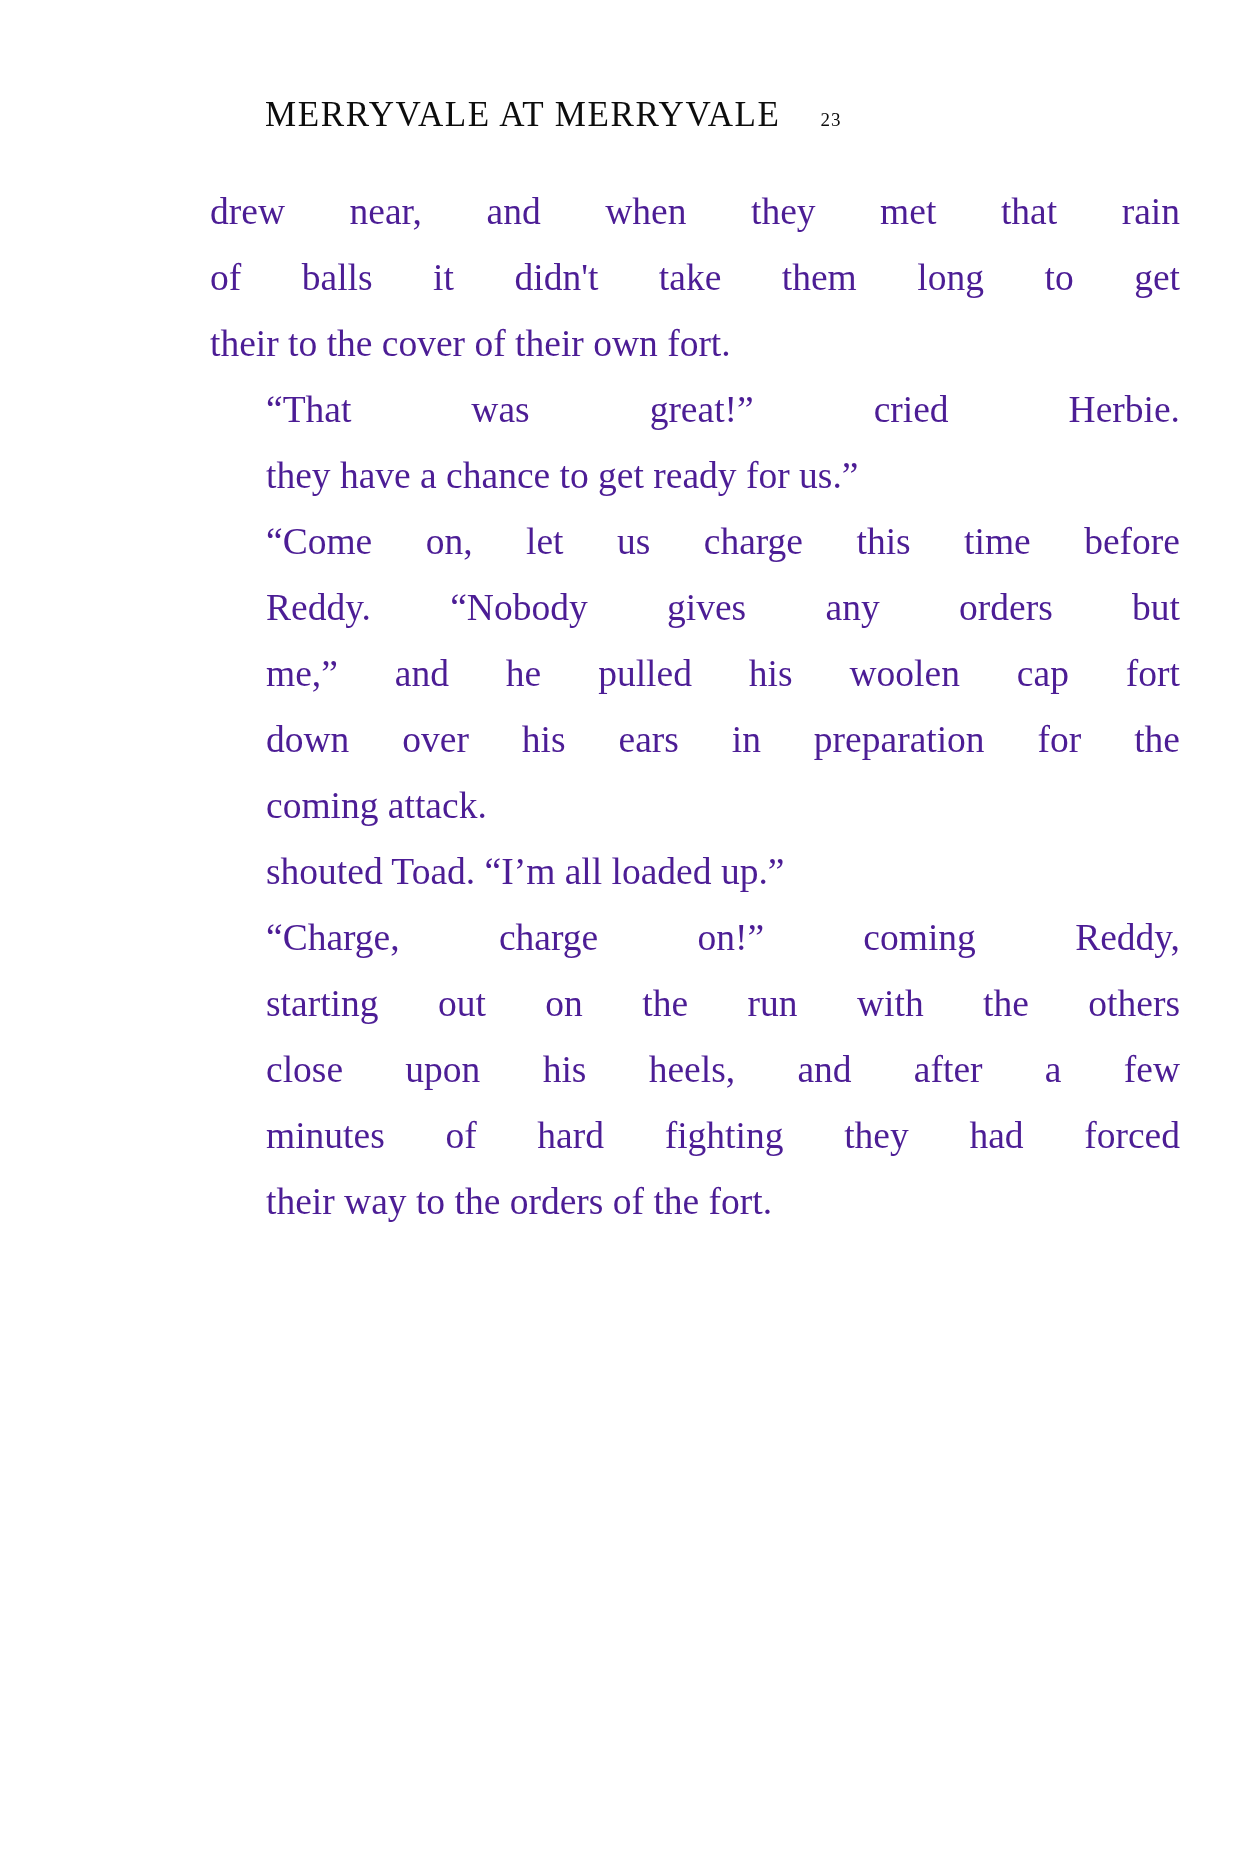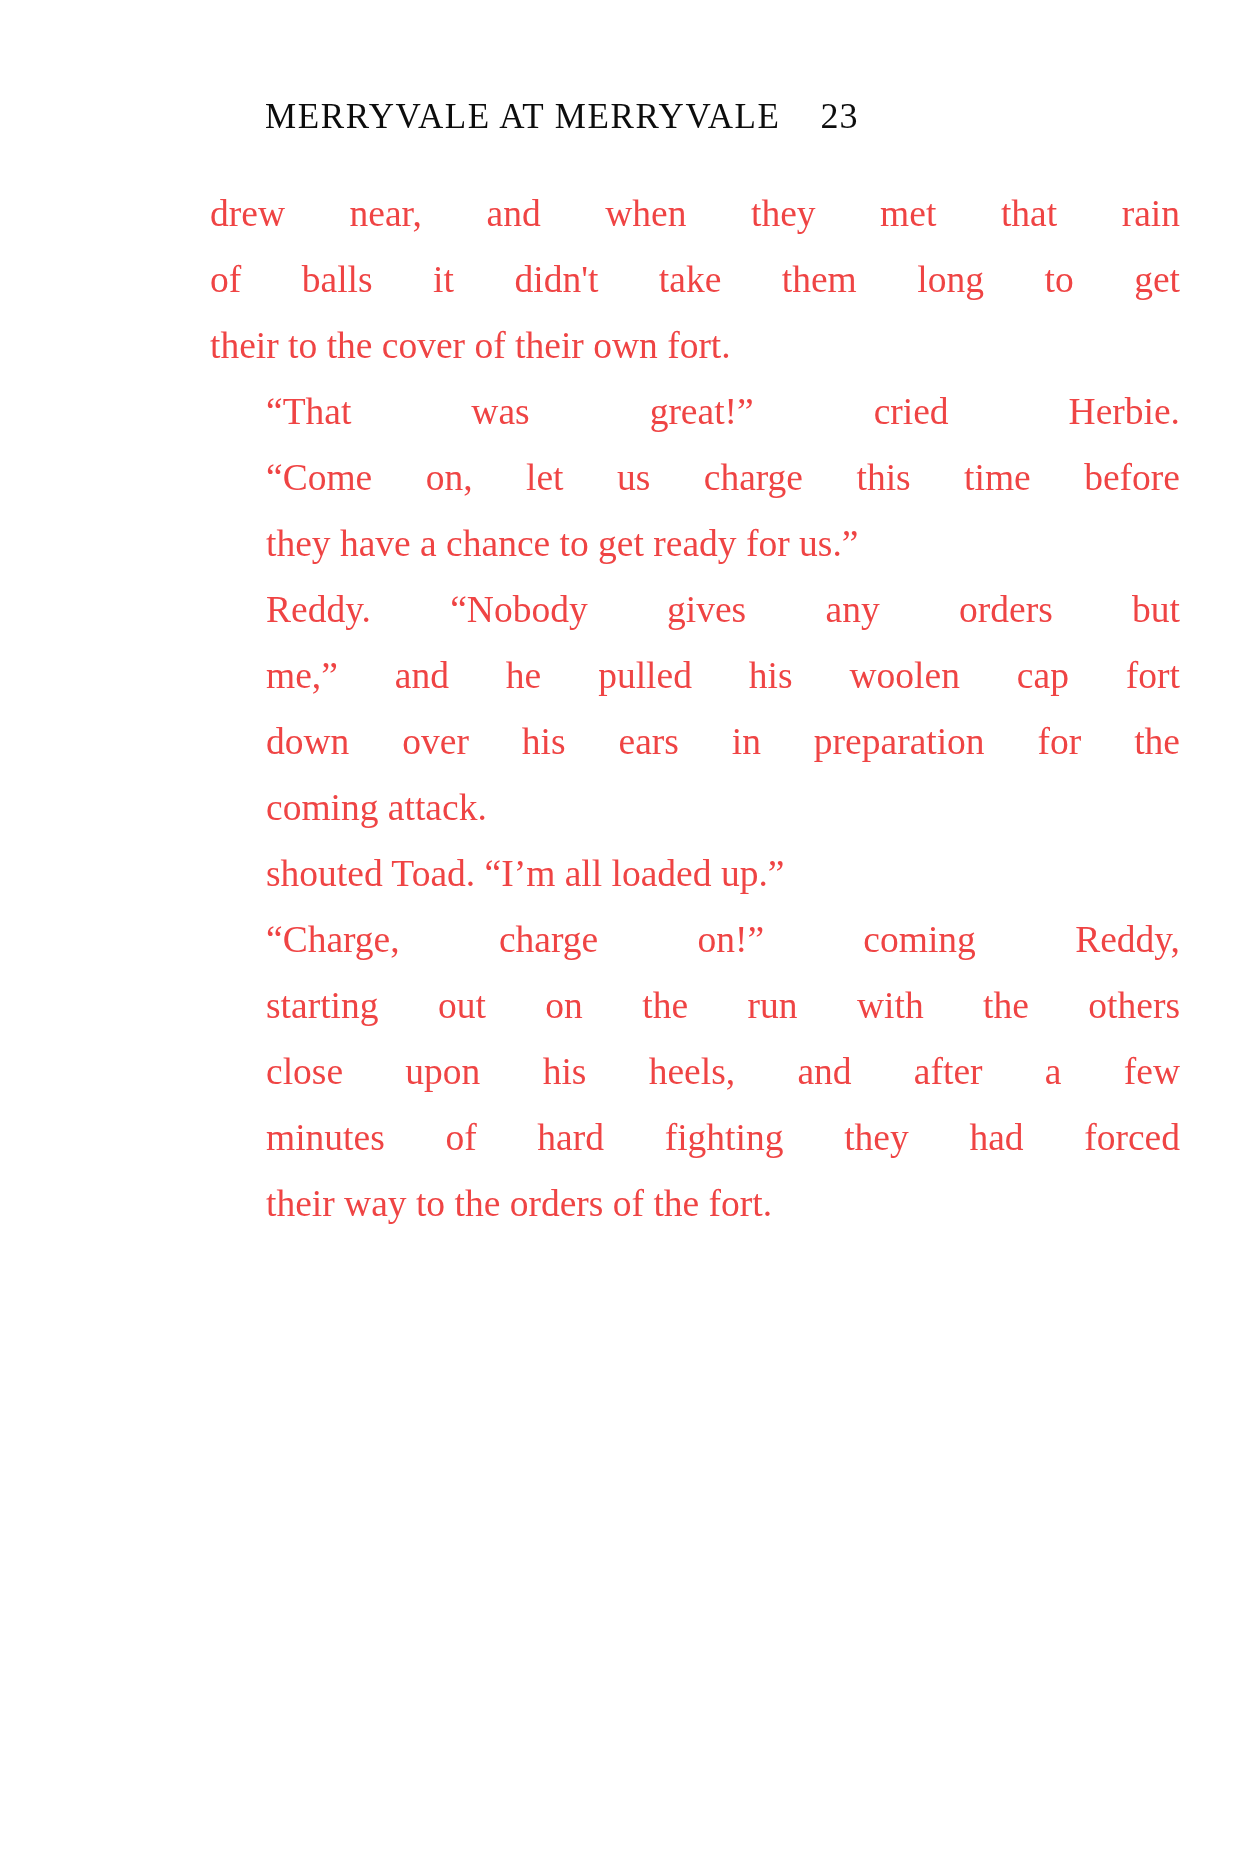--- a/index.html
+++ b/index.html
@@ -30,29 +30,29 @@
     margin-left: 55px;
     margin-bottom: 44px;
   }
   .running-head .title {
     font-size: 35px;
     letter-spacing: 1.6px;
     font-weight: 500;
     white-space: nowrap;
   }
   .running-head .folio {
-    font-size: 36px;
+    font-size: 19px;
     margin-left: 40px;
     letter-spacing: 1px;
   }
   .body-text {
     font-family: "Liberation Serif", serif;
     font-size: 37.5px;
     line-height: 66px;
-    color: #ef4444;
+    color: #4c1d95;
     text-align: justify;
     -webkit-font-smoothing: antialiased;
   }
   .body-text p {
     margin: 0;
   }
   .body-text p.indent {
     text-indent: 56px;
   }
   
@@ -80,22 +80,22 @@
     </div>
 
     <div class="body-text">
         <p>
           <span class="line j">drew near, and when they met that rain</span>
           <span class="line j">of balls it didn't take them long to get</span>
           <span class="line l">their to the cover of their own fort.</span>
         </p>
         <p class="indent">
           <span class="line j">“That was great!” cried Herbie.</span>
+          <span class="line l">they have a chance to get ready for us.”</span>
           <span class="line j">“Come on, let us charge this time before</span>
-          <span class="line l">they have a chance to get ready for us.”</span>
         </p>
         <p class="indent">
           <span class="line j">Reddy. “Nobody gives any orders but</span>
           <span class="line j">me,” and he pulled his woolen cap fort</span>
           <span class="line j">down over his ears in preparation for the</span>
           <span class="line l">coming attack.</span>
         </p>
         <p class="indent">
           <span class="line l">shouted Toad. “I’m all loaded up.”</span>
         </p>

